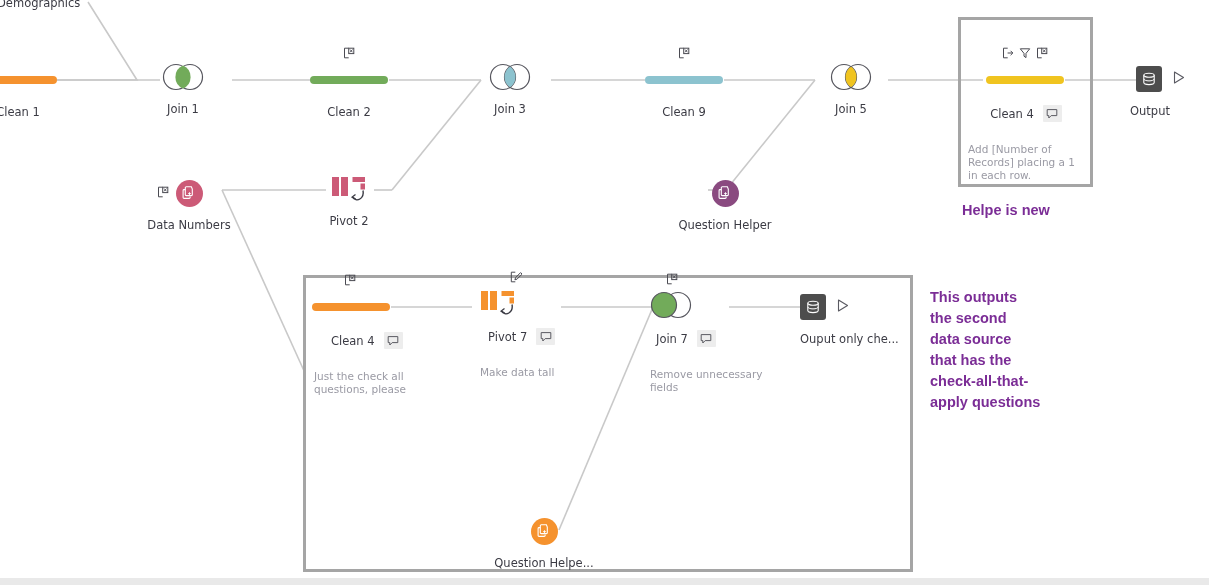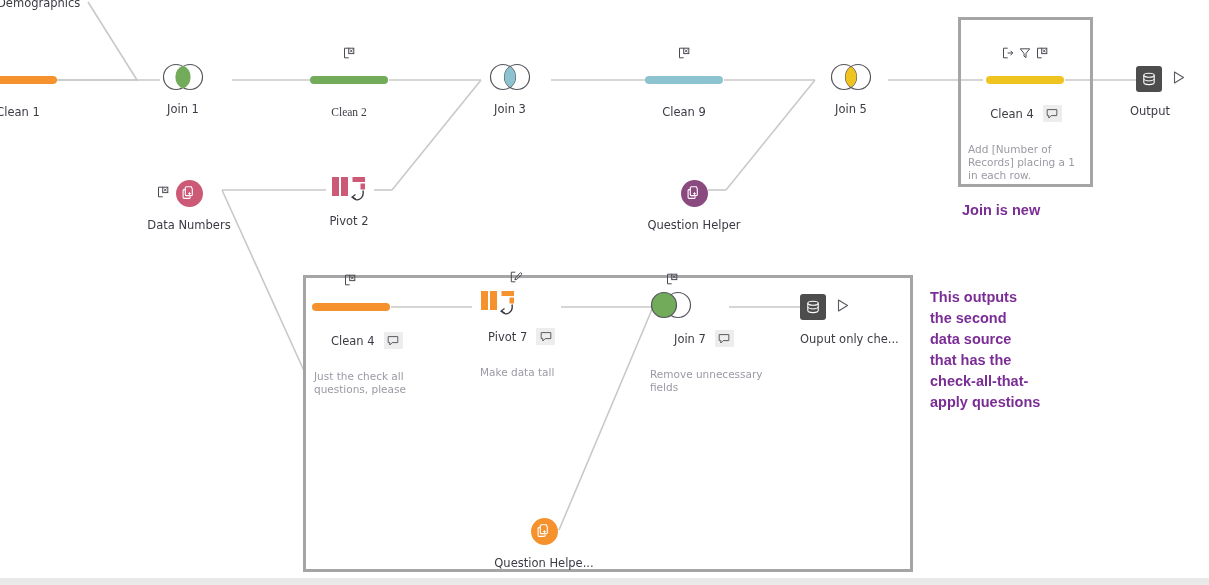--- a/index.html
+++ b/index.html
@@ -223,21 +223,21 @@
         <path d="M23 3.5 A12.5 12.5 0 0 1 23 26.5 A12.5 12.5 0 0 1 23 3.5 Z" fill="#72ab5a"></path>
         <clipPath id="cl1">
             <circle cx="16" cy="15" r="12.5"></circle>
           </clipPath>
         <circle cx="30" cy="15" r="12.5" fill="#72ab5a" clip-path="url(#cl1)"></circle>
       </svg>
     </div>
     <div class="node-label">Join 1</div>
   </div>
 
-  <div class="node" style="left:294px; top:63px;font-family:Liberation Serif, serif;">
+  <div class="node" style="left:294px; top:63px;">
     <div class="node-glyph">
       <div class="badge-row">
         <svg class="mini-icon" viewBox="0 0 12 12">
           <path d="M1.5 1.2 h4.2 M1.5 1.2 v9.6 M1.5 10.8 h4.2" fill="none" stroke="#4a4a52" stroke-width="1"></path>
           <rect x="5.7" y="1.2" width="5.1" height="5.4" fill="none" stroke="#4a4a52" stroke-width="1"></rect>
           <path d="M7 2.5 l2.5 2.8 M9.5 2.5 l-2.5 2.8" stroke="#4a4a52" stroke-width="0.9"></path>
         </svg>
       </div>
       <div class="clean-bar" style="background:#72ab5a;"></div>
     </div>
@@ -310,21 +310,21 @@
       <span class="node-label">Clean 4</span>
       <span class="bubble">
         <svg viewBox="0 0 12 12">
           <path d="M1.2 1.6 h9.6 v6 H5.2 L2.8 10 V7.6 H1.2 Z" fill="none" stroke="#5a5a62" stroke-width="1" stroke-linejoin="round"></path>
         </svg>
       </span>
     </div>
     <div class="node-desc" style="width:110px; margin-left:3px;">Add [Number of Records] placing a 1 in each row.</div>
   </div>
 
-  <div class="annot" style="left:962px; top:200px;">Join is new</div>
+  <div class="annot" style="left:962px; top:200px;">Helpe is new</div>
 
   <div class="node" style="left:1106px; top:62px;">
     <div class="node-glyph out-wrap">
       <span class="out-sq">
         <svg viewBox="0 0 16 16">
           <ellipse cx="8" cy="4.2" rx="5.2" ry="2" fill="none" stroke="#ffffff" stroke-width="1.1"></ellipse>
           <path d="M2.8 4.2 v7.4 c0 1.1 2.3 2 5.2 2 s5.2-0.9 5.2-2 V4.2" fill="none" stroke="#ffffff" stroke-width="1.1"></path>
           <path d="M2.8 7.9 c0 1.1 2.3 2 5.2 2 s5.2-0.9 5.2-2" fill="none" stroke="#ffffff" stroke-width="1"></path>
         </svg>
       </span>
@@ -364,21 +364,21 @@
         <rect x="12" y="3" width="7" height="19" fill="#cc5a77"></rect>
         <rect x="23.5" y="3" width="12.5" height="5" fill="#cc5a77"></rect>
         <rect x="31.5" y="9.5" width="4.5" height="6" fill="#cc5a77"></rect>
         <path d="M34 16.5 a6 7.5 0 0 1 -10.5 6.5" fill="none" stroke="#3b3b44" stroke-width="1.4"></path>
         <path d="M26.5 20.5 l-3.4 2.6 l3.6 1.9" fill="none" stroke="#3b3b44" stroke-width="1.3"></path>
       </svg>
     </div>
     <div class="node-label">Pivot 2</div>
   </div>
 
-  <div class="node" style="left:639px; top:176px;">
+  <div class="node" style="left:670px; top:176px;">
     <div class="node-glyph">
       <span class="circ-node" style="background:#8a4a80;">
         <svg viewBox="0 0 16 16">
           <path d="M10.4 1.8 H5.2 a0.9 0.9 0 0 0 -0.9 0.9 v7 a0.9 0.9 0 0 0 0.9 0.9 h5.2 a0.9 0.9 0 0 0 0.9-0.9 V4 Z" fill="none" stroke="#ffffff" stroke-width="1.1"></path>
           <path d="M4.3 4.6 H3 a0.9 0.9 0 0 0 -0.9 0.9 v7 a0.9 0.9 0 0 0 0.9 0.9 h5.2 a0.9 0.9 0 0 0 0.9-0.9 v-1.1" fill="none" stroke="#ffffff" stroke-width="1.1"></path>
           <path d="M8.5 7.3 v2.6 M7.2 8.6 h2.6" stroke="#ffffff" stroke-width="1"></path>
         </svg>
       </span>
     </div>
     <div class="node-label">Question Helper</div>
@@ -444,21 +444,21 @@
           <rect x="5.7" y="1.2" width="5.1" height="5.4" fill="none" stroke="#4a4a52" stroke-width="1"></rect>
           <path d="M7 2.5 l2.5 2.8 M9.5 2.5 l-2.5 2.8" stroke="#4a4a52" stroke-width="0.9"></path>
         </svg>
       </div>
       <svg class="venn" viewBox="0 0 46 30">
         <circle cx="30" cy="15" r="12.5" fill="none" stroke="#55555d" stroke-width="1.2"></circle>
         <circle cx="16" cy="15" r="12.5" fill="#72ab5a" stroke="#55555d" stroke-width="1.2"></circle>
       </svg>
     </div>
     <div class="label-row">
-      <span class="node-label" style="margin-left:24px;">Join 7</span>
+      <span class="node-label" style="margin-left:6px;">Join 7</span>
       <span class="bubble">
         <svg viewBox="0 0 12 12">
           <path d="M1.2 1.6 h9.6 v6 H5.2 L2.8 10 V7.6 H1.2 Z" fill="none" stroke="#5a5a62" stroke-width="1" stroke-linejoin="round"></path>
         </svg>
       </span>
     </div>
     <div class="node-desc" style="width:114px;">Remove unnecessary fields</div>
   </div>
 
   <div class="node" style="left:800px; top:290px; width:120px; text-align:left;">

